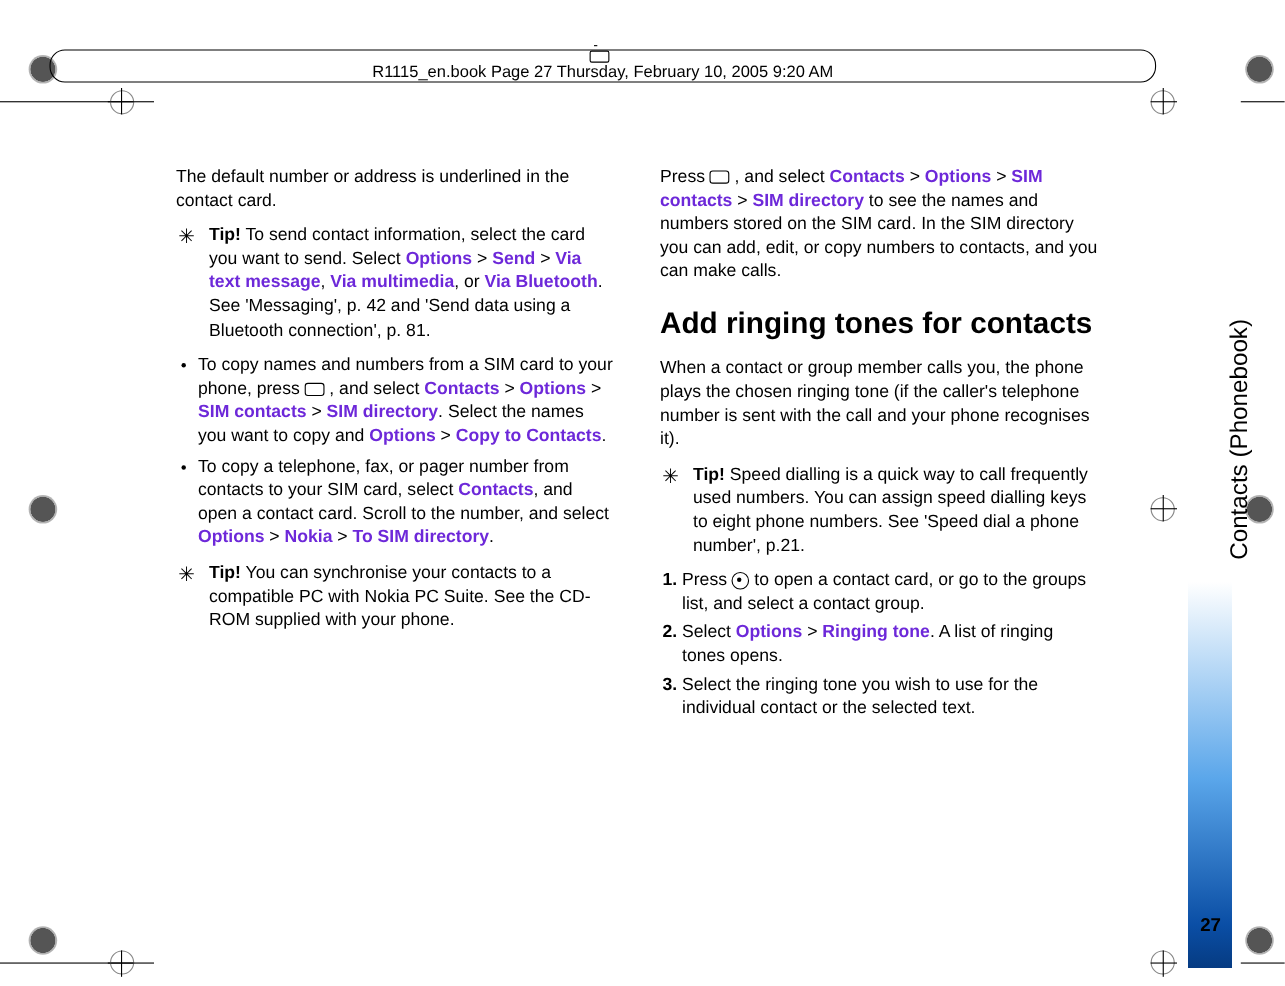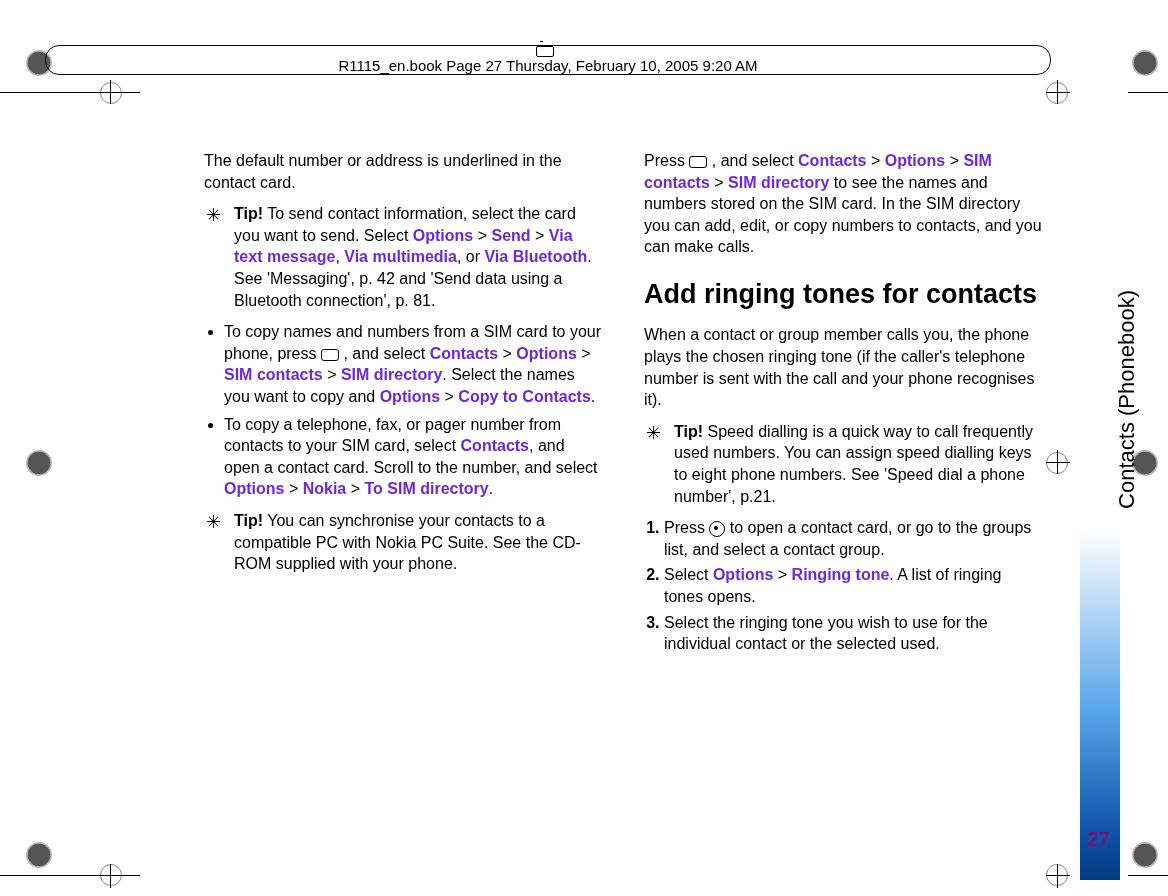--- a/index.html
+++ b/index.html
@@ -45,21 +45,20 @@
     top: -6px; right: 10px;
   }
 
   .content {
     position: absolute;
     left: 160px;
     top: 140px;
     width: 840px;
     display: flex;
     gap: 40px;
-    margin-left: 44px;
   }
   .col {
     flex: 1;
     line-height: 1.35;
   }
   h1 {
     font-size: 27px;
     font-weight: bold;
     margin: 18px 0 12px 0;
   }
@@ -137,22 +136,22 @@
     transform: rotate(-90deg);
     transform-origin: right top;
     font-size: 22px;
     color: #000;
     white-space: nowrap;
   }
   .page-number {
     position: absolute;
     right: 58px;
     bottom: 45px;
-    color: #701a75;
-    font-size: 21px;
+    color: #000000;
+    font-size: 17px;
     font-weight: bold;
   }
 </style>
 </head>
 <body>
 
 <div class="crop-mark-h" style="left:0;top:92px;width:140px"></div>
 <div class="crop-mark-h" style="right:0;top:92px;width:40px"></div>
 <div class="crop-mark-h" style="left:0;bottom:20px;width:140px"></div>
 <div class="crop-mark-h" style="right:0;bottom:20px;width:40px"></div>
@@ -230,18 +229,18 @@
       <span class="bold">Tip!</span><span> Speed dialling is a quick way to call frequently used numbers. You can assign speed dialling keys to eight phone numbers. See 'Speed dial a phone number', p.21.</span>
     </div>
 
     <ol>
       <li>
         <span>Press </span><span class="joystick-icon"></span><span> to open a contact card, or go to the groups list, and select a contact group.</span>
       </li>
       <li>
         <span>Select </span><span class="link">Options</span><span> &gt; </span><span class="link">Ringing tone</span><span>. A list of ringing tones opens.</span>
       </li>
-      <li>Select the ringing tone you wish to use for the individual contact or the selected used.</li>
+      <li>Select the ringing tone you wish to use for the individual contact or the selected text.</li>
     </ol>
 
   </div>
 
 </div>
 
 </body></html>

